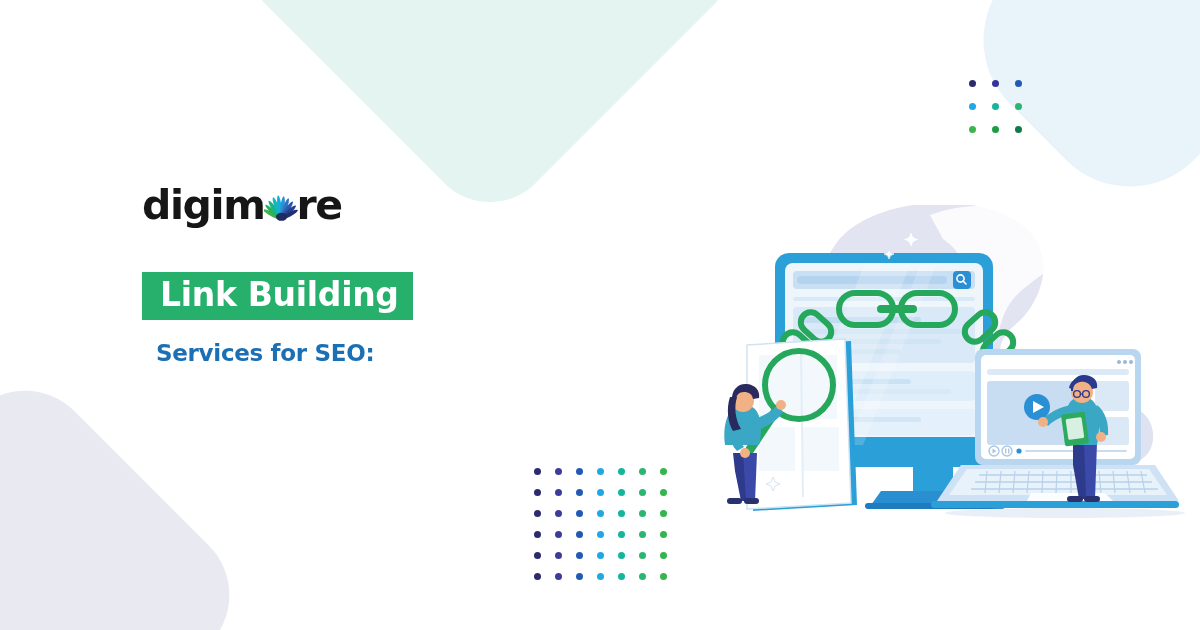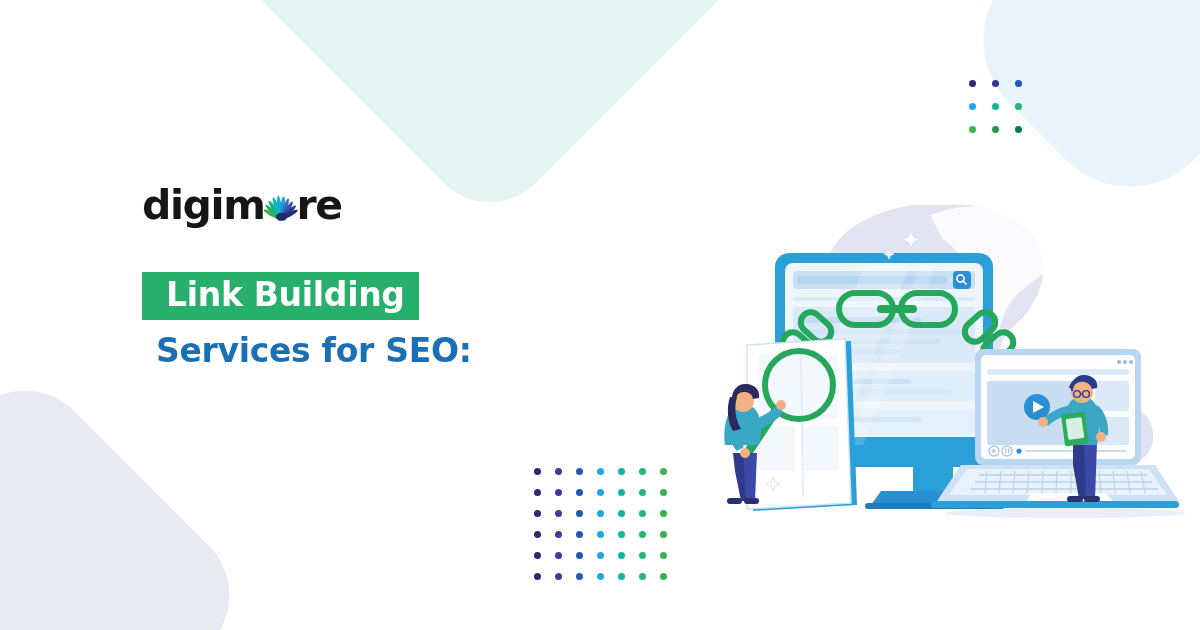--- a/index.html
+++ b/index.html
@@ -89,31 +89,31 @@
   .hl-row { display:block; }
   #hl-line1-wrap { display:inline-block; }
   #hl-line1 {
     display:inline-block;
     background:#27b06b;
     color:#ffffff;
     font-family:"DejaVu Sans", sans-serif;
     font-weight:bold;
     font-size:33px;
     letter-spacing:-0.3px;
-    padding:6px 14px 9px 24px;
+    padding:6px 14px 9px 18px;
     line-height:1;
   }
   #hl-line2 {
     display:block;
-    margin-top:12px;
+    margin-top:20px;
     padding-left:14px;
     color:#1b6fb5;
     font-family:"DejaVu Sans", sans-serif;
     font-weight:bold;
-    font-size:33px;
+    font-size:23px;
     letter-spacing:-0.3px;
     line-height:1.15;
   }
   #hl-line3 {
     display:block;
     margin-top:7px;
     padding-left:14px;
     color:#1b73bb;
     font-family:"DejaVu Sans", sans-serif;
     font-weight:normal;

